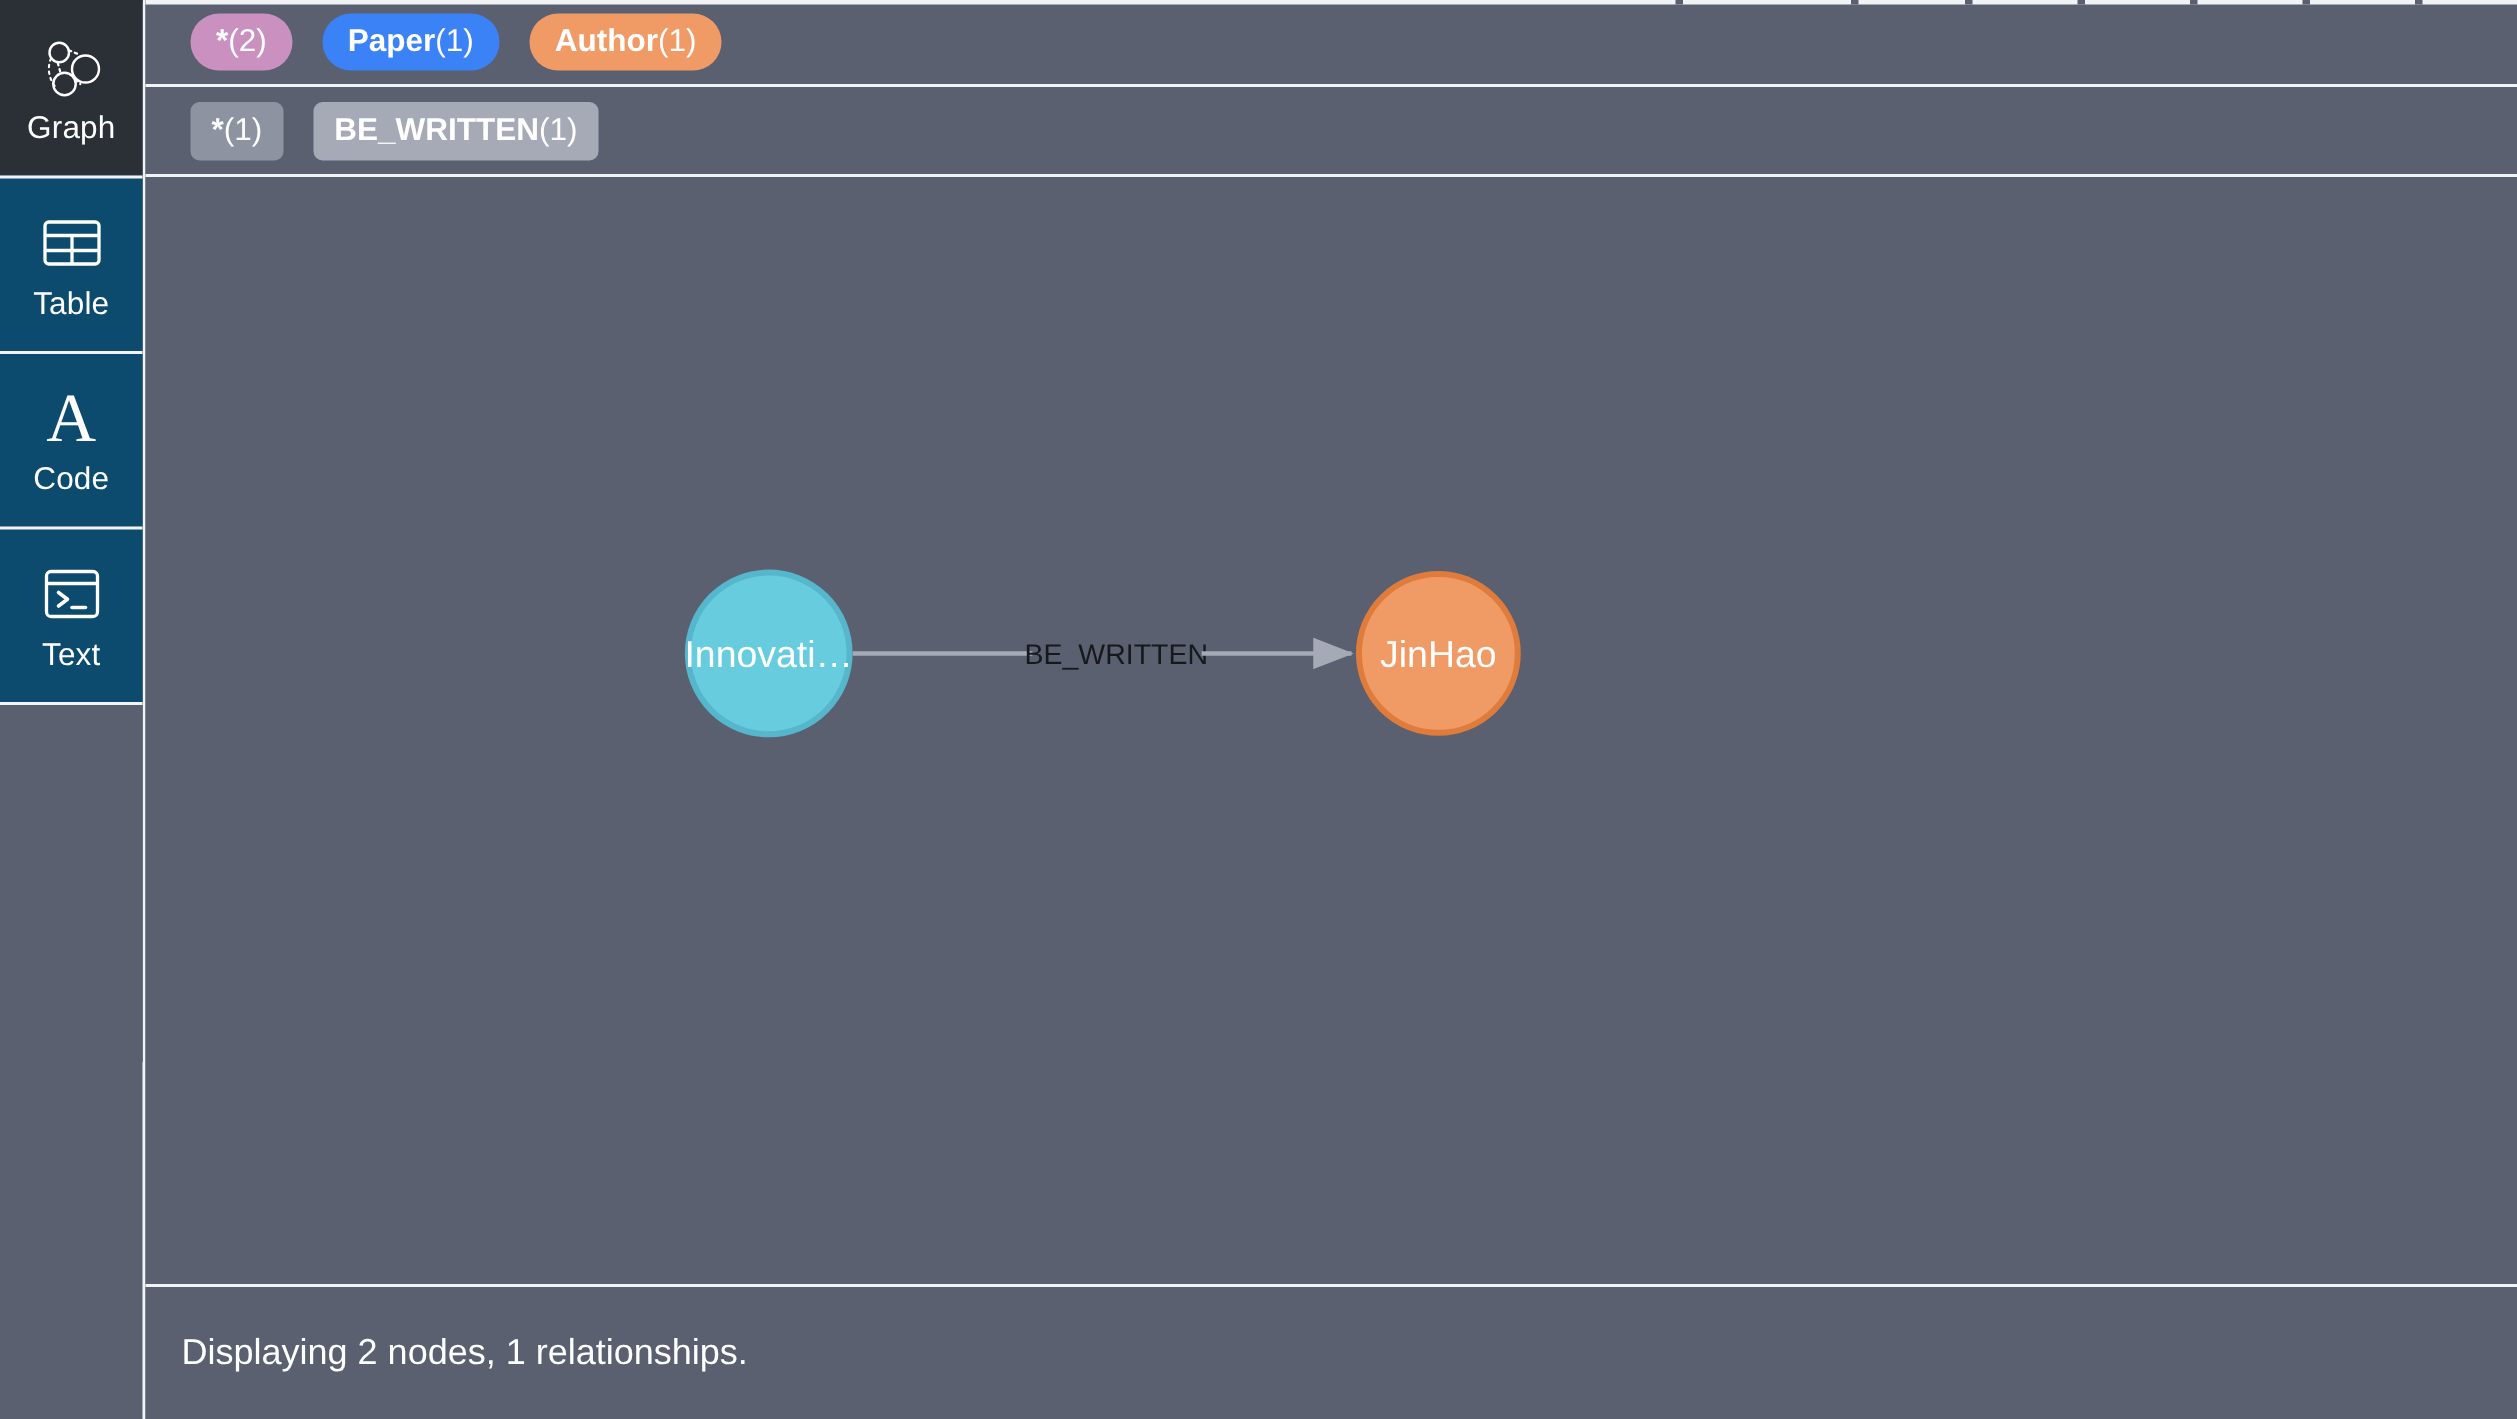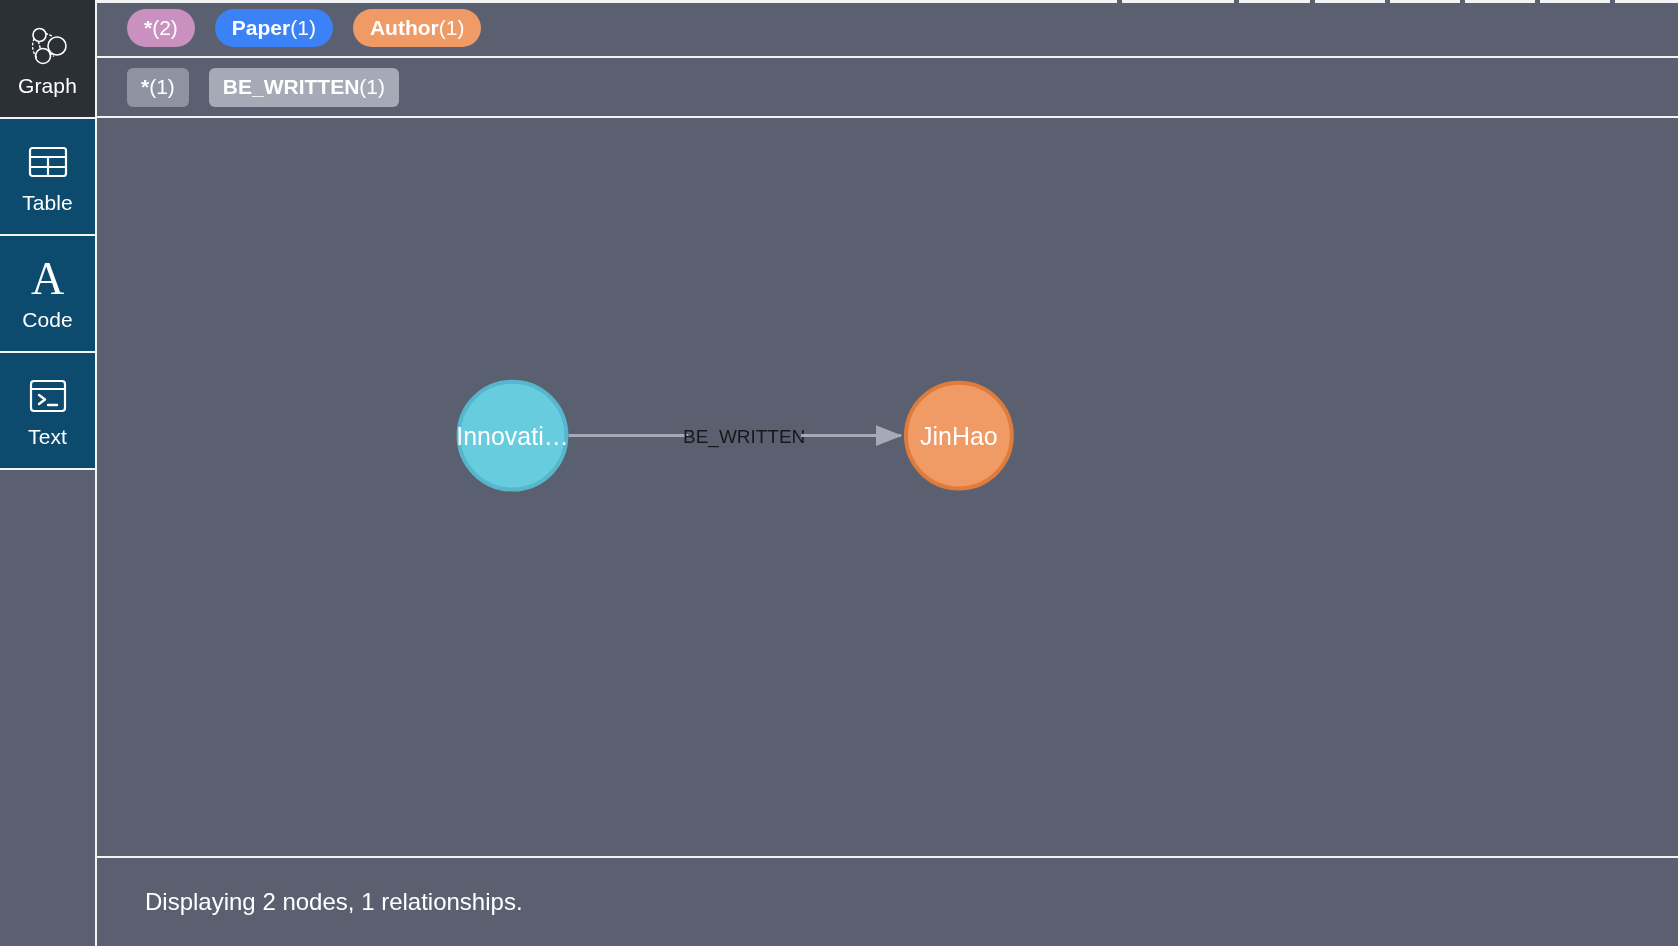--- a/index.html
+++ b/index.html
@@ -170,21 +170,21 @@
     font-size: 19px;
     fill: #16181c;
   }
 
   
   .status-bar {
     height: 88px;
     min-height: 88px;
     display: flex;
     align-items: center;
-    padding-left: 48px;
+    padding-left: 24px;
     background: #5a6070;
     box-sizing: border-box;
   }
   .status-text {
     font-size: 24px;
     line-height: 28px;
     color: #ffffff;
   }
 </style>
 </head>

